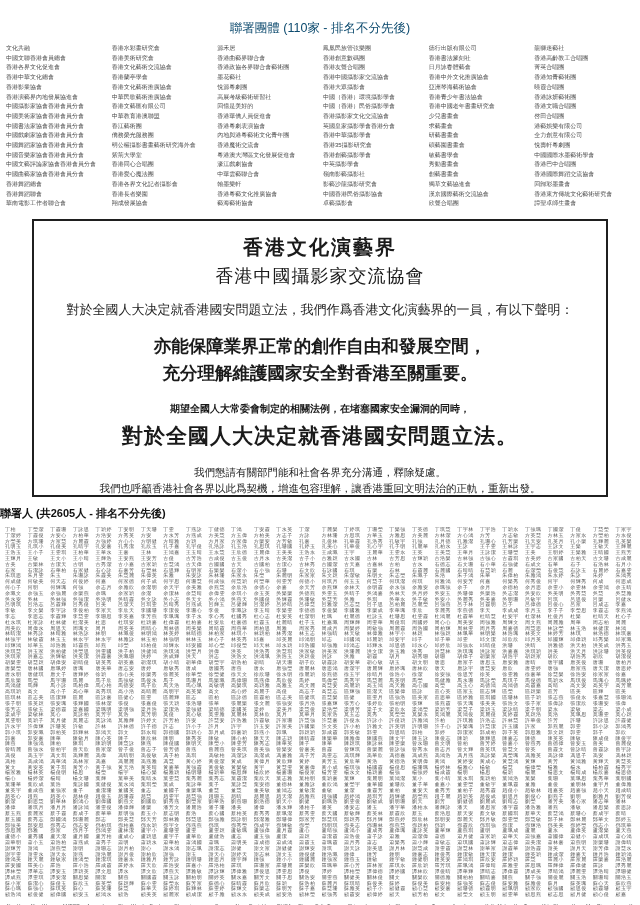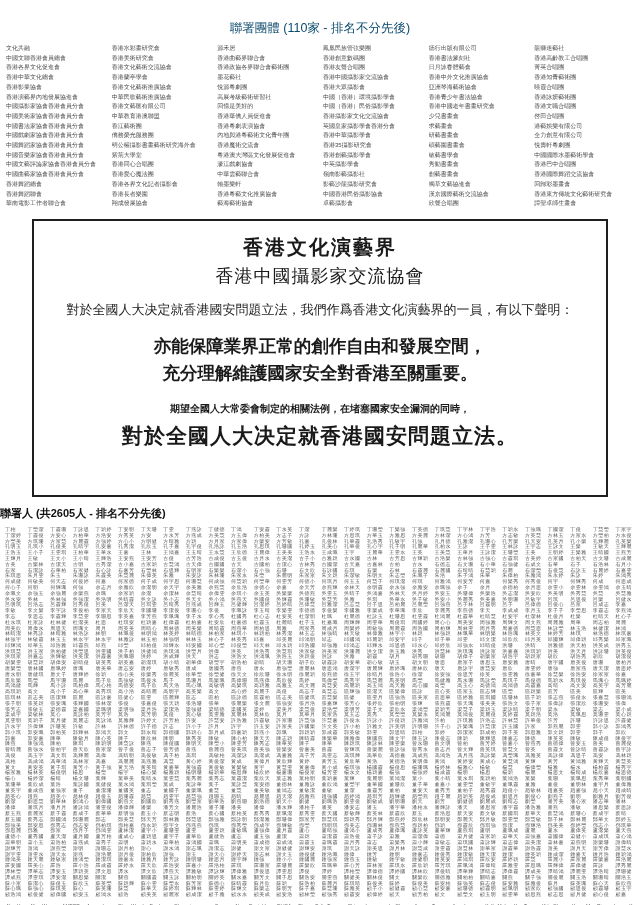--- a/index.html
+++ b/index.html
@@ -174,20 +174,24 @@
 <div class="statement-box">
   <div class="st-title">香港文化演藝界</div>
   <div class="st-subtitle">香港中國攝影家交流協會</div>
   <div class="st-intro">對於全國人大决定就香港國安問題立法，我們作爲香港文化演藝界的一員，有以下聲明：</div>
   <div class="st-point1">
     <div>亦能保障業界正常的創作自由和發展空間，</div>
     <div>充分理解維護國家安全對香港至關重要。</div>
   </div>
   <div class="st-point2-l1">期望全國人大常委會制定的相關法例，在堵塞國家安全漏洞的同時，</div>
   <div class="st-point2-l2">對於全國人大决定就香港國安問題立法。</div>
+  <div class="st-closing">
+    <div>我們懇請有關部門能和社會各界充分溝通，釋除疑慮。</div>
+    <div>我們也呼籲香港社會各界以此爲契機，增進包容理解，讓香港重回文明法治的正軌，重新出發。</div>
+  </div>
 </div>
 
 <div class="signers-header">聯署人 (共2605人 - 排名不分先後)</div>
 
 <div class="names-grid" id="names-grid">
     <span class="signer-name">丁柏</span>
     <span class="signer-name">丁瑩潔</span>
     <span class="signer-name">丁霞珊</span>
     <span class="signer-name">丁詠思</span>
     <span class="signer-name">丁穎婷</span>

